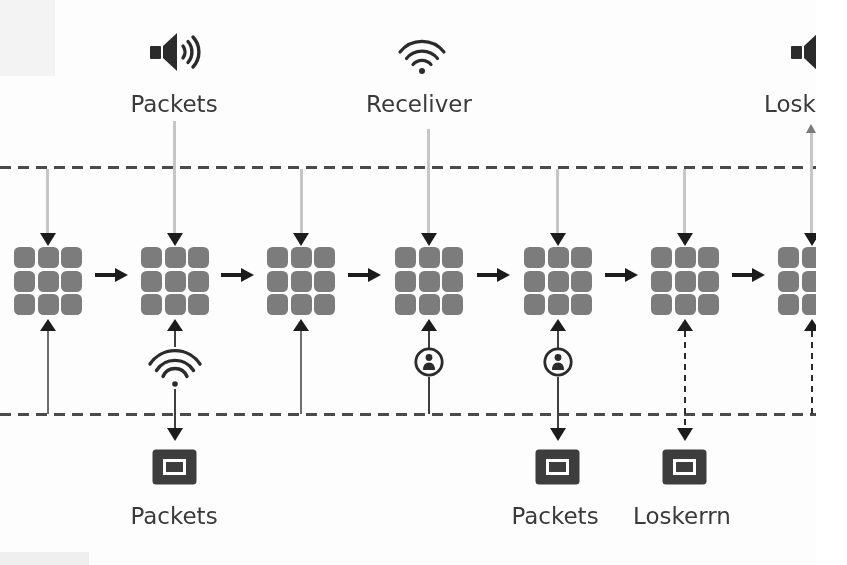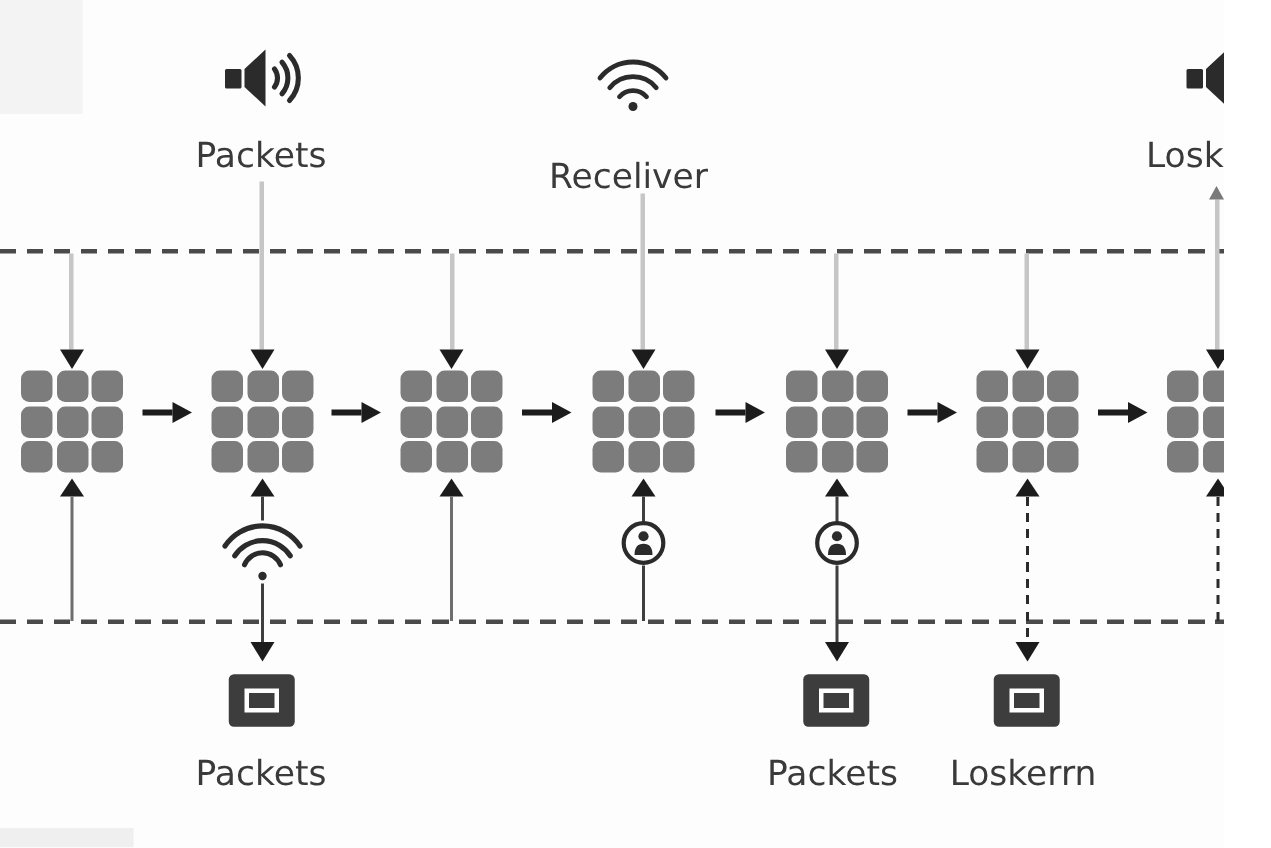--- a/index.html
+++ b/index.html
@@ -42,21 +42,21 @@
     <rect x="2" y="17" width="11" height="13" rx="1" fill="currentColor"></rect>
     <polygon points="15,17 29,4 29,42 15,29" fill="currentColor"></polygon>
     <path d="M35 17 a10 10 0 0 1 0 12 M40 12.5 a16 16 0 0 1 0 21 M45 8 a22 22 0 0 1 0 30" fill="none" stroke="currentColor" stroke-width="3.4" stroke-linecap="round"></path>
   </svg>
   <div class="lbl ctr" style="left:174px;top:91px">Packets</div>
 
   <svg class="icn" style="left:397px;top:35px" width="50" height="42" viewBox="0 0 50 42">
     <path d="M3 17 A28 28 0 0 1 47 17 M9.5 23.5 A20 20 0 0 1 40.5 23.5 M16 29.5 A12 12 0 0 1 34 29.5" fill="none" stroke="currentColor" stroke-width="3.2" stroke-linecap="round"></path>
     <circle cx="25" cy="36" r="3" fill="currentColor"></circle>
   </svg>
-  <div class="lbl ctr" style="left:419px;top:105px">Receliver</div>
+  <div class="lbl ctr" style="left:419px;top:91px">Receliver</div>
 
   <svg class="icn" style="left:789px;top:29px" width="62" height="46" viewBox="0 0 62 46">
     <rect x="2" y="17" width="11" height="13" rx="1" fill="currentColor"></rect>
     <polygon points="15,17 29,4 29,42 15,29" fill="currentColor"></polygon>
     <path d="M35 17 a10 10 0 0 1 0 12 M40 12.5 a16 16 0 0 1 0 21 M45 8 a22 22 0 0 1 0 30" fill="none" stroke="currentColor" stroke-width="3.4" stroke-linecap="round"></path>
   </svg>
   <div class="lbl" style="left:764px;top:91px">Loskerrn</div>
 
   <div class="hdash" style="top:166px"></div>
   <div class="hdash" style="top:413px"></div>

